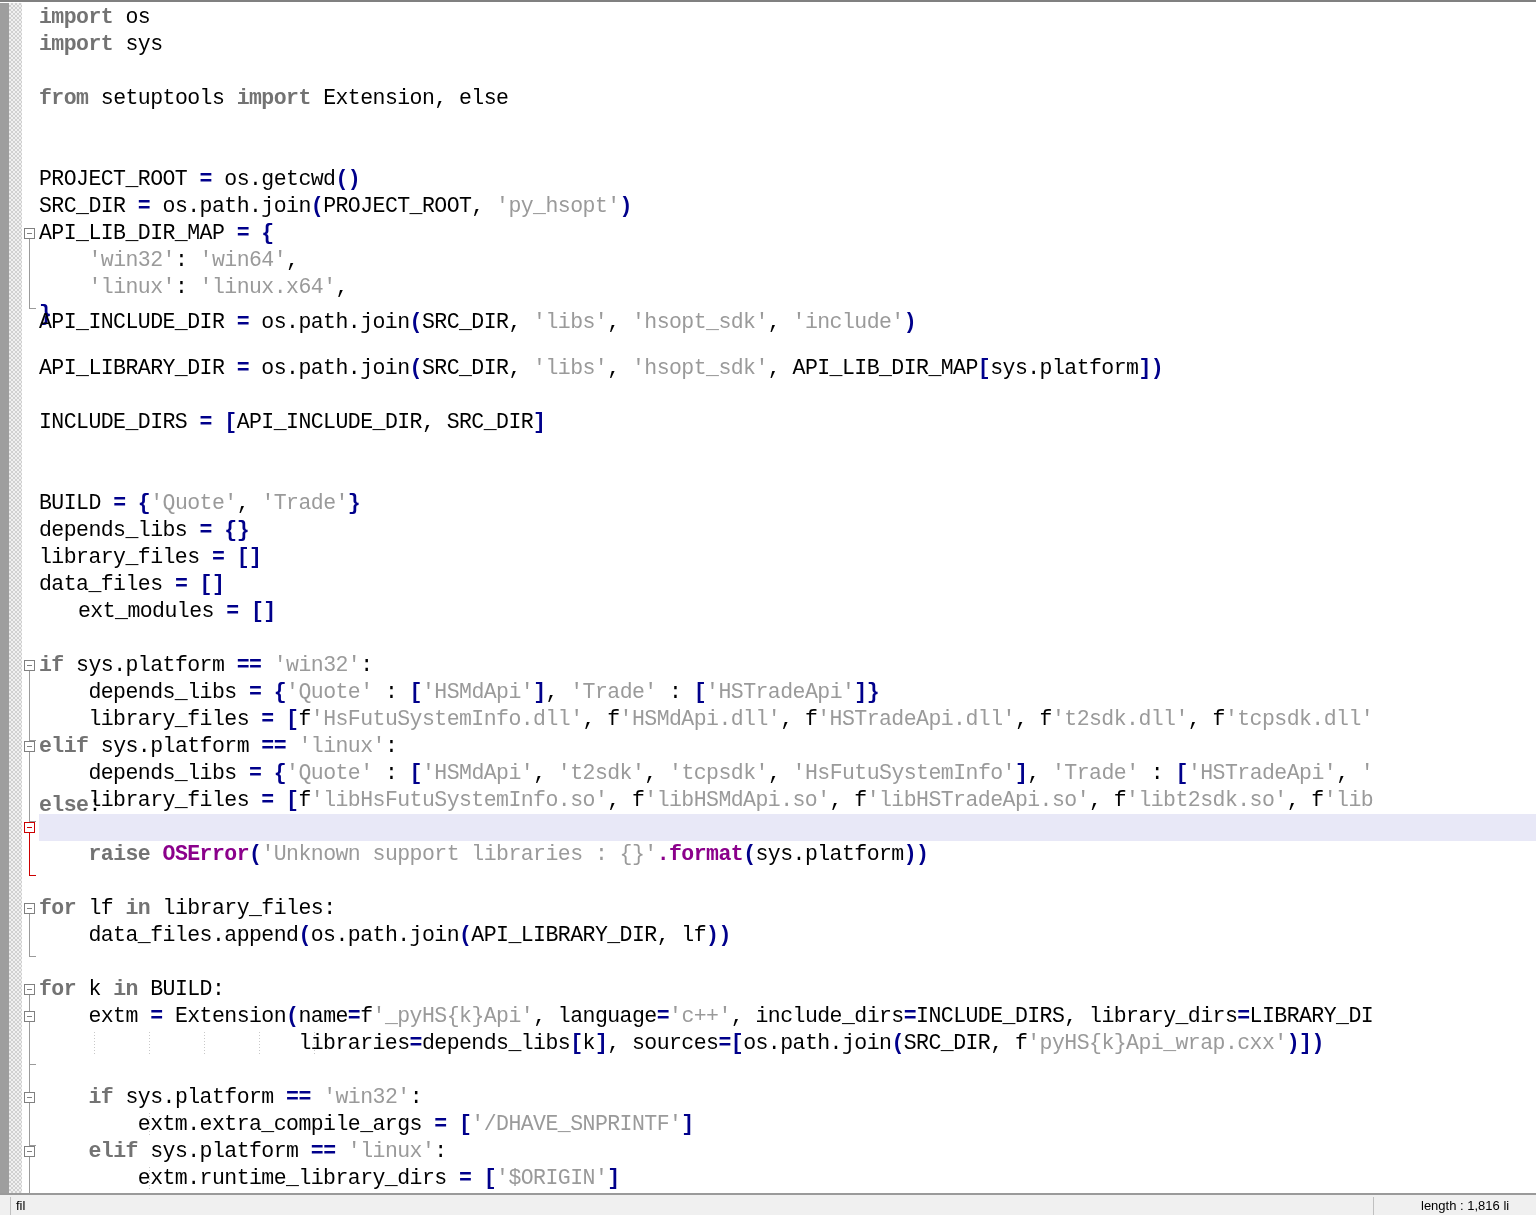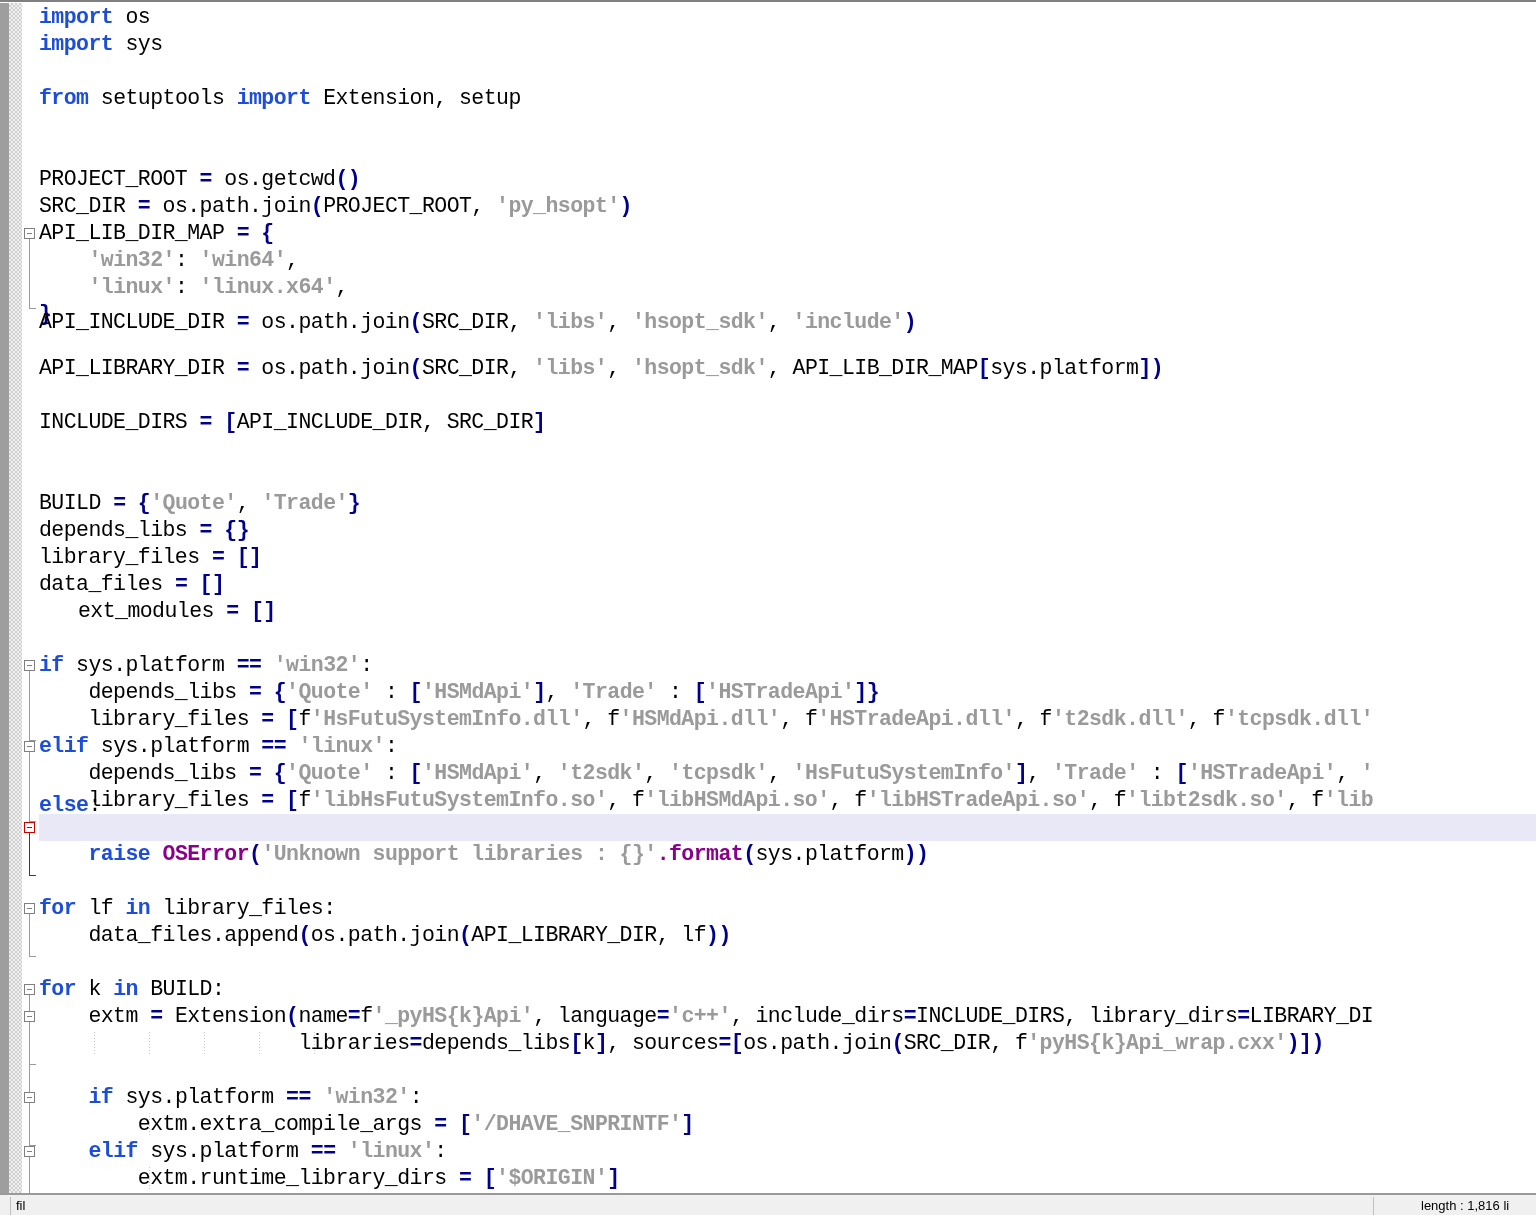--- a/index.html
+++ b/index.html
@@ -75,22 +75,22 @@
     color: #000000;
   }
   .line-hl {
     position: absolute;
     left: -39px;
     width: 1536px;
     height: 27px;
     background: #e8e8f7;
   }
   
-  .kw   { color: #1d4ed8; font-weight: bold; }
-  .str  { color: #9a9a9a; font-weight: bold; }
+  .kw   { color: #737373; font-weight: bold; }
+  .str  { color: #9a9a9a; }
   .op   { color: #00008b; font-weight: bold; }
   .brk  { color: #00008b; font-weight: bold; }
   .fn   { color: #8b008b; font-weight: bold; }
   .pln  { color: #000000; }
   
   .fold-box {
     position: absolute;
     width: 11px; height: 11px;
     border: 1px solid #808080;
     background: #ffffff;
@@ -195,21 +195,21 @@
         <div class="iguide" style="left: 55px; top: 1029px; height: 23px;"></div>
         <div class="iguide" style="left: 110px; top: 1029px; height: 23px;"></div>
         <div class="iguide" style="left: 165px; top: 1029px; height: 23px;"></div>
         <div class="iguide" style="left: 220px; top: 1029px; height: 23px;"></div>
         <div class="iguide" style="left: 275px; top: 1029px; height: 23px;"></div>
         <div class="iguide" style="left: 110px; top: 1110px; height: 23px;"></div>
         <div class="iguide" style="left: 110px; top: 1164px; height: 23px;"></div>
         <div class="line" style="top: 1px;"><span class="kw">import</span><span class="pln"> os</span></div>
         <div class="line" style="top: 28px;"><span class="kw">import</span><span class="pln"> sys</span></div>
         <div class="line" style="top: 55px;"></div>
-        <div class="line" style="top: 82px;"><span class="kw">from</span><span class="pln"> setuptools </span><span class="kw">import</span><span class="pln"> Extension, setup</span></div>
+        <div class="line" style="top: 82px;"><span class="kw">from</span><span class="pln"> setuptools </span><span class="kw">import</span><span class="pln"> Extension, else</span></div>
         <div class="line" style="top: 109px;"></div>
         <div class="line" style="top: 136px;"></div>
         <div class="line" style="top: 163px;"><span class="pln">PROJECT_ROOT </span><span class="op">=</span><span class="pln"> os.getcwd</span><span class="brk">()</span></div>
         <div class="line" style="top: 190px;"><span class="pln">SRC_DIR </span><span class="op">=</span><span class="pln"> os.path.join</span><span class="brk">(</span><span class="pln">PROJECT_ROOT, </span><span class="str">'py_hsopt'</span><span class="brk">)</span></div>
         <div class="line" style="top: 217px; font-family: Liberation Mono, monospace;"><span class="pln">API_LIB_DIR_MAP </span><span class="op">=</span><span class="pln"> </span><span class="brk">{</span></div>
         <div class="line" style="top: 244px;"><span class="pln">    </span><span class="str">'win32'</span><span class="pln">: </span><span class="str">'win64'</span><span class="pln">,</span></div>
         <div class="line" style="top: 271px;"><span class="pln">    </span><span class="str">'linux'</span><span class="pln">: </span><span class="str">'linux.x64'</span><span class="pln">,</span></div>
         <div class="line" style="top: 298px;"><span class="brk">}</span></div>
         <div class="line" style="top: 306px;"><span class="pln">API_INCLUDE_DIR </span><span class="op">=</span><span class="pln"> os.path.join</span><span class="brk">(</span><span class="pln">SRC_DIR, </span><span class="str">'libs'</span><span class="pln">, </span><span class="str">'hsopt_sdk'</span><span class="pln">, </span><span class="str">'include'</span><span class="brk">)</span></div>
         <div class="line" style="top: 352px;"><span class="pln">API_LIBRARY_DIR </span><span class="op">=</span><span class="pln"> os.path.join</span><span class="brk">(</span><span class="pln">SRC_DIR, </span><span class="str">'libs'</span><span class="pln">, </span><span class="str">'hsopt_sdk'</span><span class="pln">, API_LIB_DIR_MAP</span><span class="brk">[</span><span class="pln">sys.platform</span><span class="brk">])</span></div>

